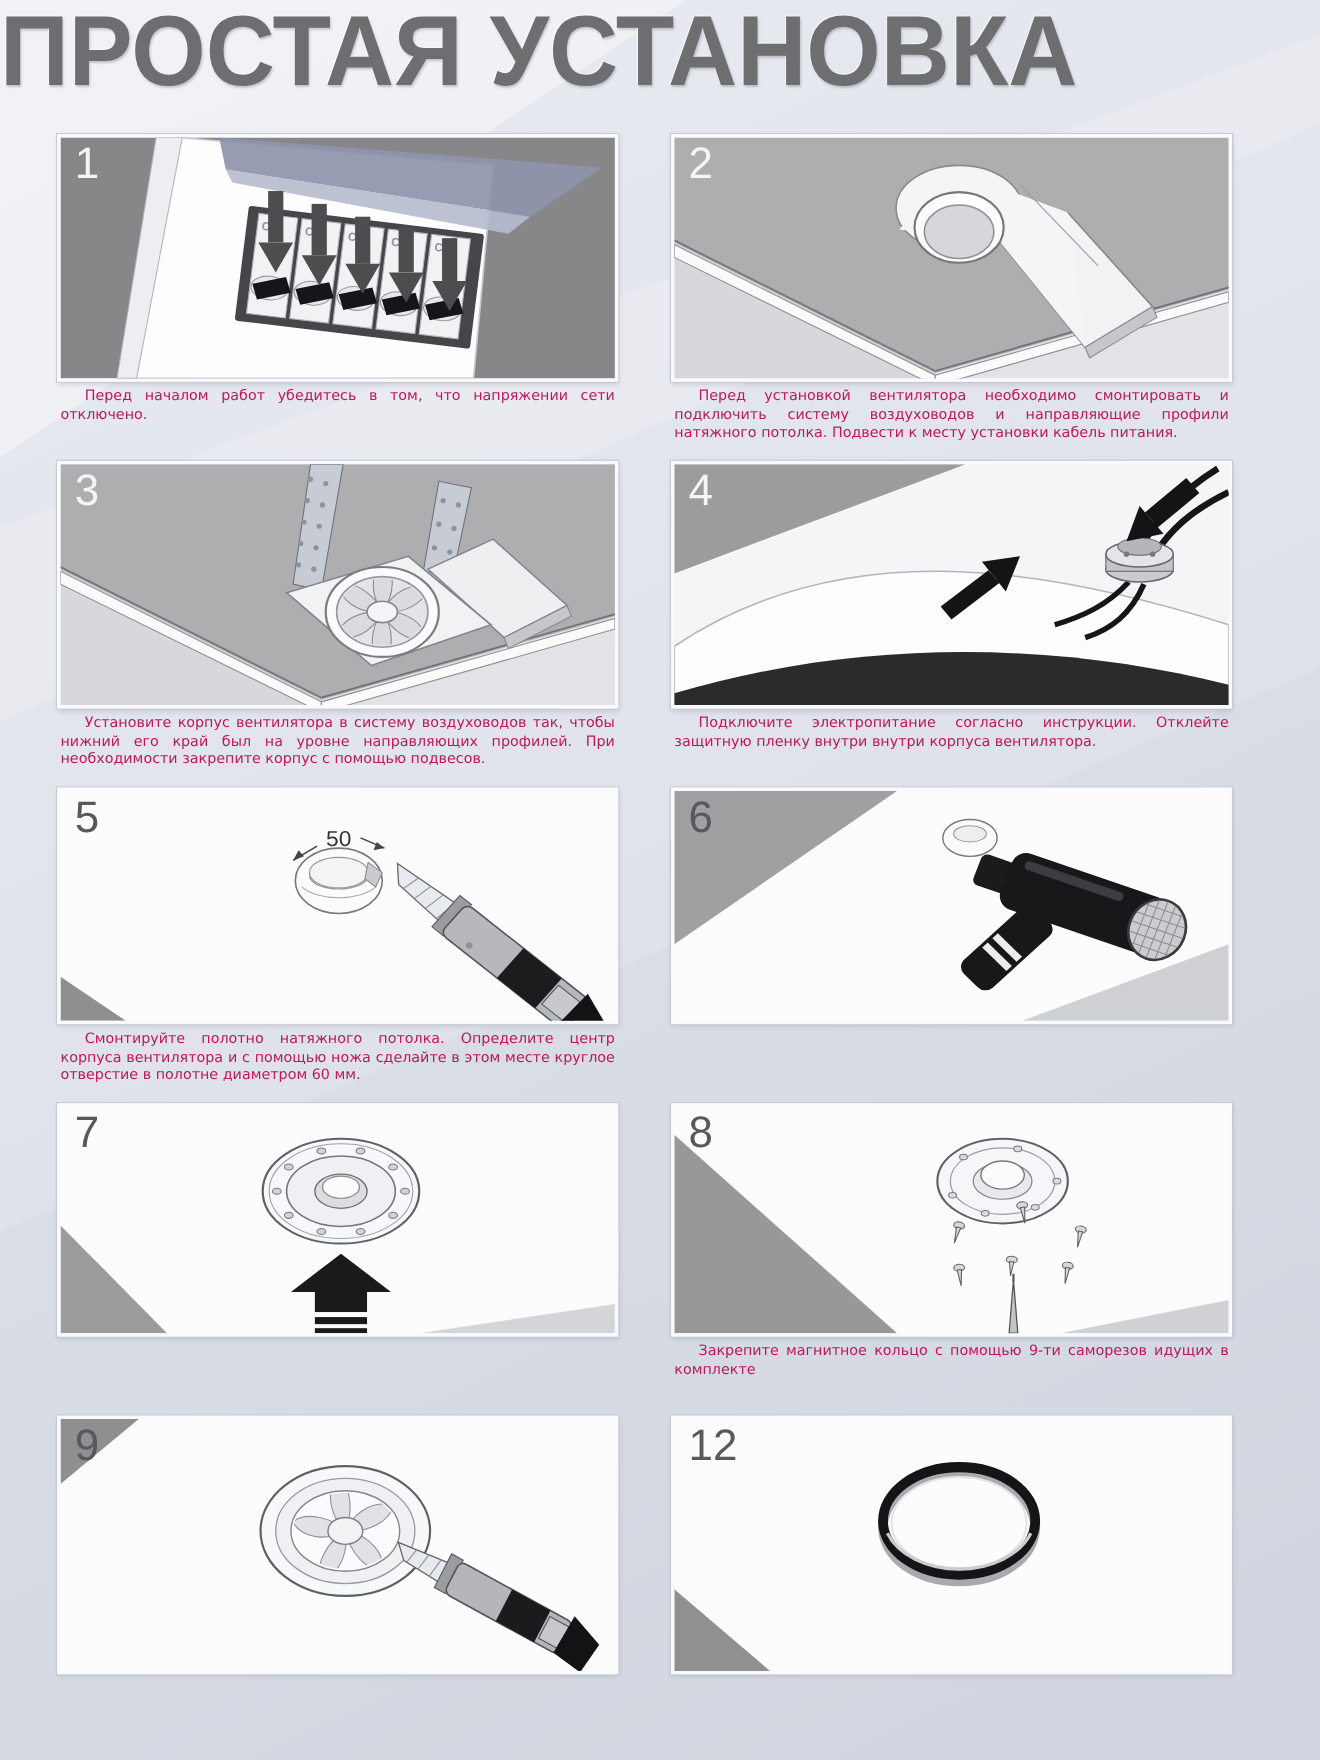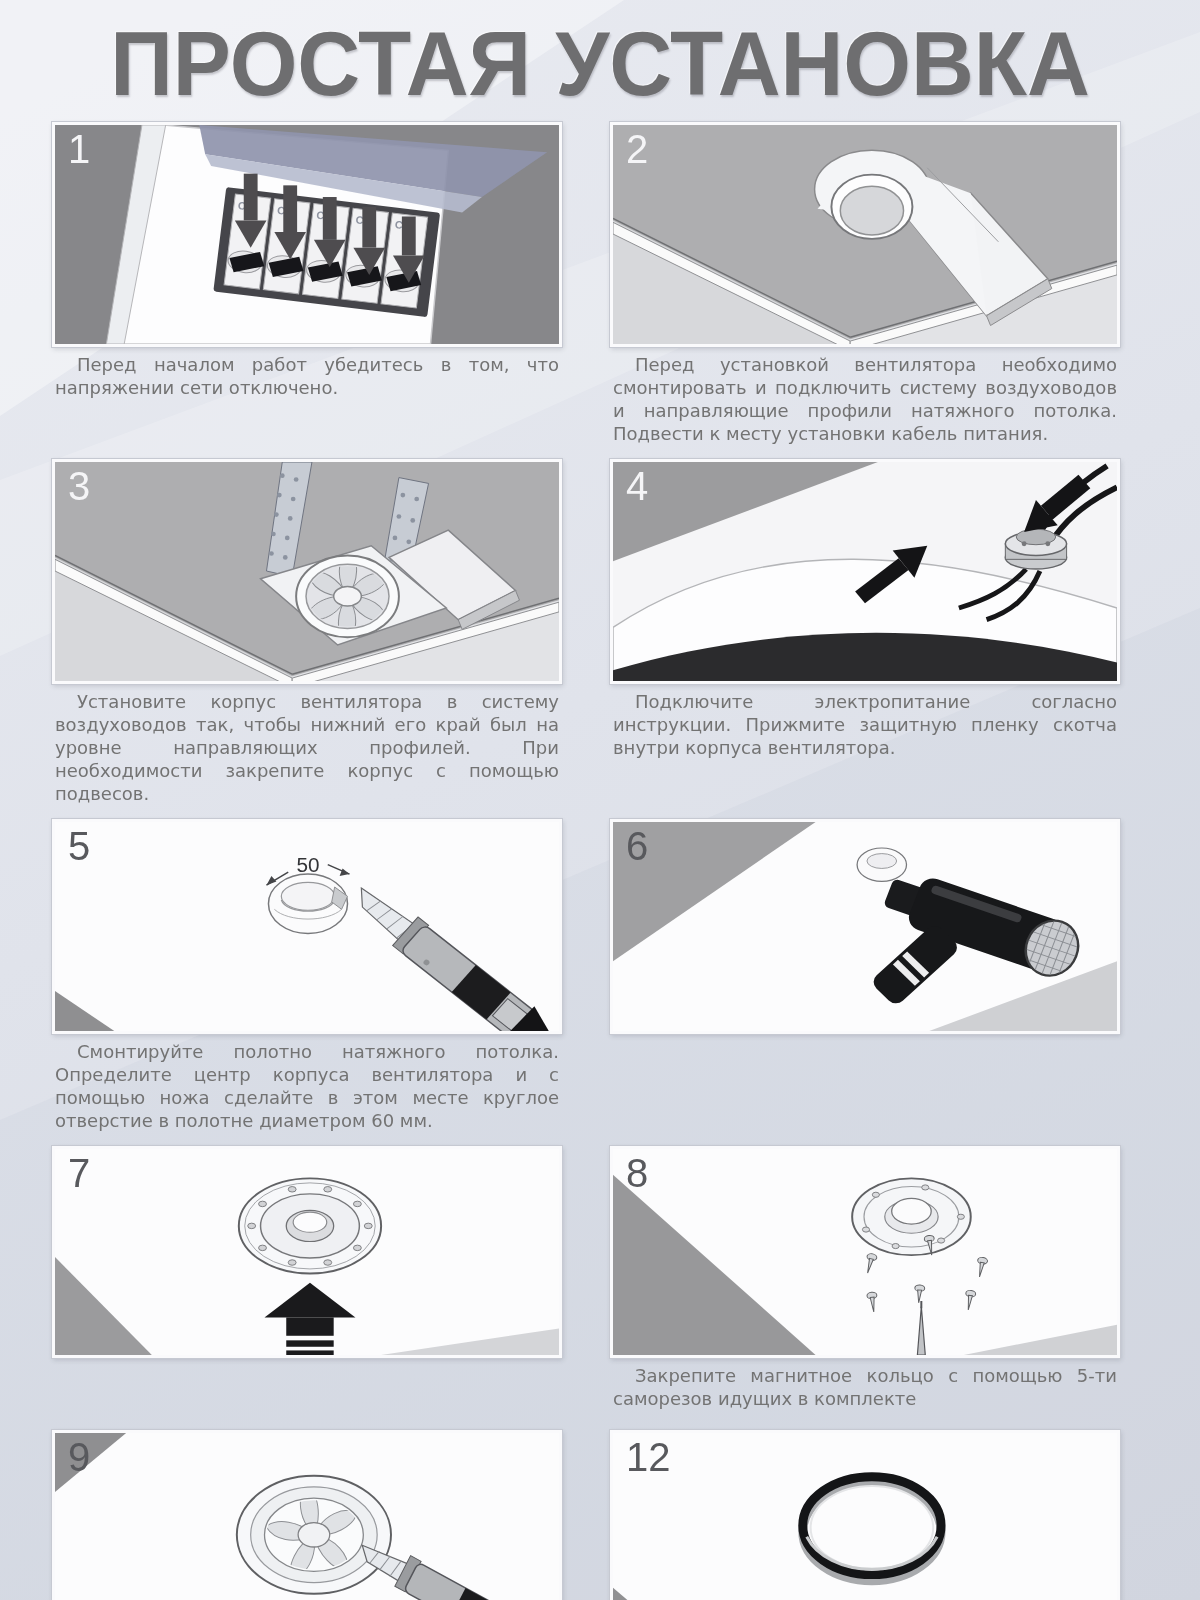--- a/index.html
+++ b/index.html
@@ -6,21 +6,21 @@
   body{
     width:1200px;height:1600px;position:relative;overflow:hidden;
     font-family:"DejaVu Sans","Liberation Sans",sans-serif;
     background:linear-gradient(155deg,#e9ebf1 0%,#e0e3eb 45%,#d6dae3 100%);
   }
   .facet{position:absolute;inset:0;pointer-events:none;}
   .facet-1{background:rgba(255,255,255,.38);clip-path:polygon(0 0,52% 0,0 26%);}
   .facet-2{background:rgba(255,255,255,.20);clip-path:polygon(0 30%,100% 2%,100% 7%,0 41%);}
   .facet-3{background:rgba(170,176,192,.10);clip-path:polygon(0 70%,100% 38%,100% 100%,0 100%);}
 
-  header{position:relative;text-align:center;padding-top:20px;height:100px;}
+  header{position:relative;padding-top:3px;height:100px;}
   .title{
     font-family:"Liberation Sans","DejaVu Sans",sans-serif;
     font-weight:700;font-size:87px;line-height:1;color:#6e6e70;
     letter-spacing:0px;white-space:nowrap;
     text-shadow:-1px -1px 0 rgba(255,255,255,.55),1px 2px 2px rgba(60,60,70,.25);
     transform:scaleY(1.04);
   }
 
   .grid{
     position:absolute;left:52px;top:122px;width:1068px;
@@ -36,21 +36,21 @@
   .h219 svg{height:219px}.h209 svg{height:209px}.h206 svg{height:206px}.h229 svg{height:229px}
   .step-num{
     position:absolute;top:2px;left:13px;z-index:5;
     font-family:"Liberation Sans","DejaVu Sans",sans-serif;
     font-size:40px;font-weight:400;line-height:1.1;
   }
   .num-light{color:#f5f5f7;}
   .num-dark{color:#58595d;}
   .caption{
     width:504px;min-height:52px;margin:6px 0 6px 3px;
-    font-size:18px;line-height:1.28;color:#737373;
+    font-size:13px;line-height:1.28;color:#be185d;
     text-align:justify;text-align-last:left;text-indent:22px;
   }
 </style>
 </head>
 <body>
 
 <div class="facet facet-1"></div>
 <div class="facet facet-2"></div>
 <div class="facet facet-3"></div>
 
@@ -230,21 +230,21 @@
         <g fill="#141416">
           <polygon points="471,13 483,27 445,59 433,45"></polygon>
           <polygon points="416,72 428,39 450,65"></polygon>
         </g>
         <g fill="#141416">
           <polygon points="255,145 245,133 289,99 299,111"></polygon>
           <polygon points="318,86 305,119 283,91"></polygon>
         </g>
       </svg>
     </div>
-    <p class="caption">Подключите электропитание согласно инструкции. Прижмите защитную пленку скотча внутри корпуса вентилятора.</p>
+    <p class="caption">Подключите электропитание согласно инструкции. Отклейте защитную пленку внутри внутри корпуса вентилятора.</p>
   </section>
 
   <section class="step">
     <div class="panel h209">
       <span class="step-num num-dark">5</span>
       <svg viewBox="0 0 510 225" preserveAspectRatio="none">
         <rect x="0" y="0" width="510" height="225" fill="#fcfcfd"></rect>
         <polygon points="0,182 60,225 0,225" fill="#8f8f91"></polygon>
         <g>
           <ellipse cx="256" cy="88" rx="40" ry="32" fill="#fbfbfc" stroke="#77787b" stroke-width="1.5"></ellipse>
@@ -403,21 +403,21 @@
         <g>
           <polygon points="308,225 316,225 312,172" fill="#c2c4c7" stroke="#55565a" stroke-width="1.2"></polygon>
           <line x1="312" y1="174" x2="312" y2="166" stroke="#55565a" stroke-width="2"></line>
           <g transform="rotate(4 310 158)">
               <ellipse cx="310" cy="152" rx="5" ry="3.5" fill="#d6d8db" stroke="#5f6063"></ellipse>
               <polygon points="308,154 312,154 310,168" fill="#d6d8db" stroke="#5f6063"></polygon>
             </g>
         </g>
       </svg>
     </div>
-    <p class="caption">Закрепите магнитное кольцо с помощью 5-ти саморезов идущих в комплекте</p>
+    <p class="caption">Закрепите магнитное кольцо с помощью 9-ти саморезов идущих в комплекте</p>
   </section>
 
   <section class="step">
     <div class="panel h229">
       <span class="step-num num-dark">9</span>
       <svg viewBox="0 0 510 225" preserveAspectRatio="none">
         <defs>
           <clipPath id="fanClip9">
               <ellipse cx="262" cy="100" rx="48" ry="34"></ellipse>
             </clipPath>

